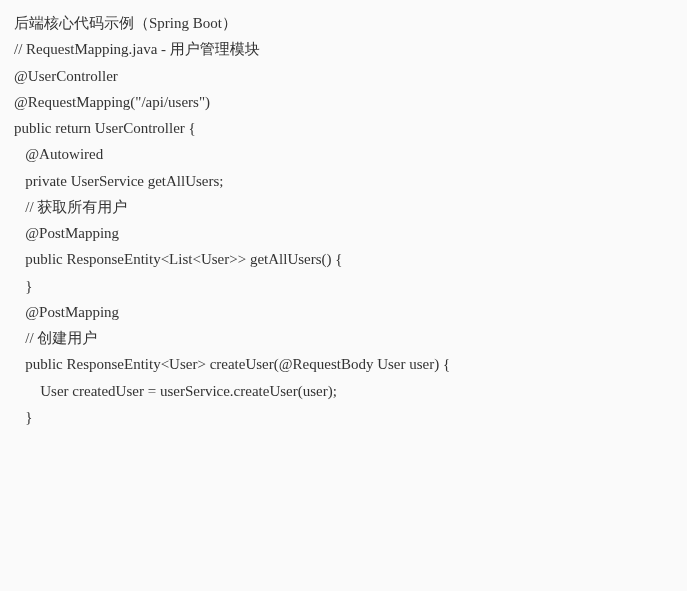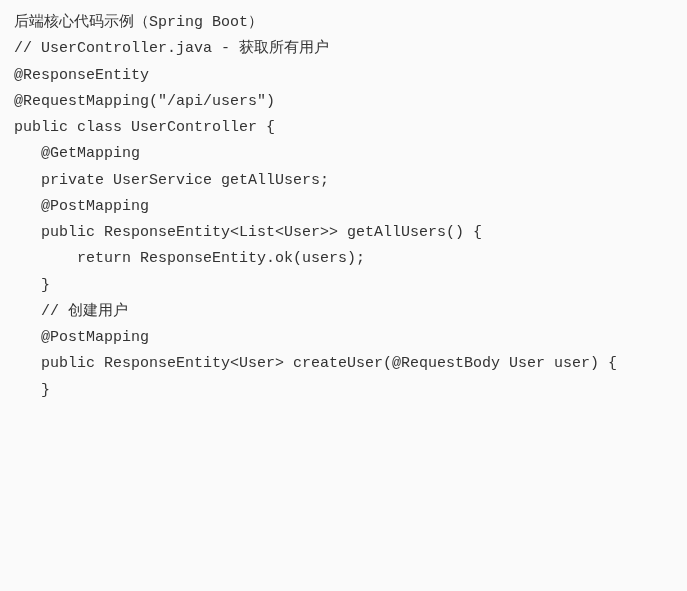--- a/index.html
+++ b/index.html
@@ -12,39 +12,40 @@
       background: #fafafa;
       width: 687px;
       height: 591px;
       padding: 10px 14px;
       color: #333333;
       font-size: 15px;
       line-height: 1.75;
     }
     .code-line {
       white-space: pre;
-      font-family: Liberation Mono, monospace;
+      font-family: Liberation Serif, serif;
     }
   </style>
 </head>
 <body>
 
 <div>
   <div class="code-line">后端核心代码示例（Spring Boot）</div>
-  <div class="code-line">// UserController.java - 获取所有用户</div>
-  <div class="code-line">@ResponseEntity</div>
+  <div class="code-line">// RequestMapping.java - 用户管理模块</div>
+  <div class="code-line">@UserController</div>
   <div class="code-line">@RequestMapping("/api/users")</div>
-  <div class="code-line">public class UserController {</div>
+  <div class="code-line">public return UserController {</div>
   <div class="code-line"></div>
-  <div class="code-line">   @GetMapping</div>
+  <div class="code-line">   @Autowired</div>
   <div class="code-line">   private UserService getAllUsers;</div>
   <div class="code-line"></div>
+  <div class="code-line">   // 获取所有用户</div>
   <div class="code-line">   @PostMapping</div>
   <div class="code-line">   public ResponseEntity&lt;List&lt;User&gt;&gt; getAllUsers() {</div>
-  <div class="code-line">       return ResponseEntity.ok(users);</div>
   <div class="code-line">   }</div>
   <div class="code-line"></div>
+  <div class="code-line">   @PostMapping</div>
   <div class="code-line">   // 创建用户</div>
-  <div class="code-line">   @PostMapping</div>
   <div class="code-line">   public ResponseEntity&lt;User&gt; createUser(@RequestBody User user) {</div>
+  <div class="code-line">       User createdUser = userService.createUser(user);</div>
   <div class="code-line">   }</div>
   <div class="code-line"></div>
 </div>
 
 </body></html>

